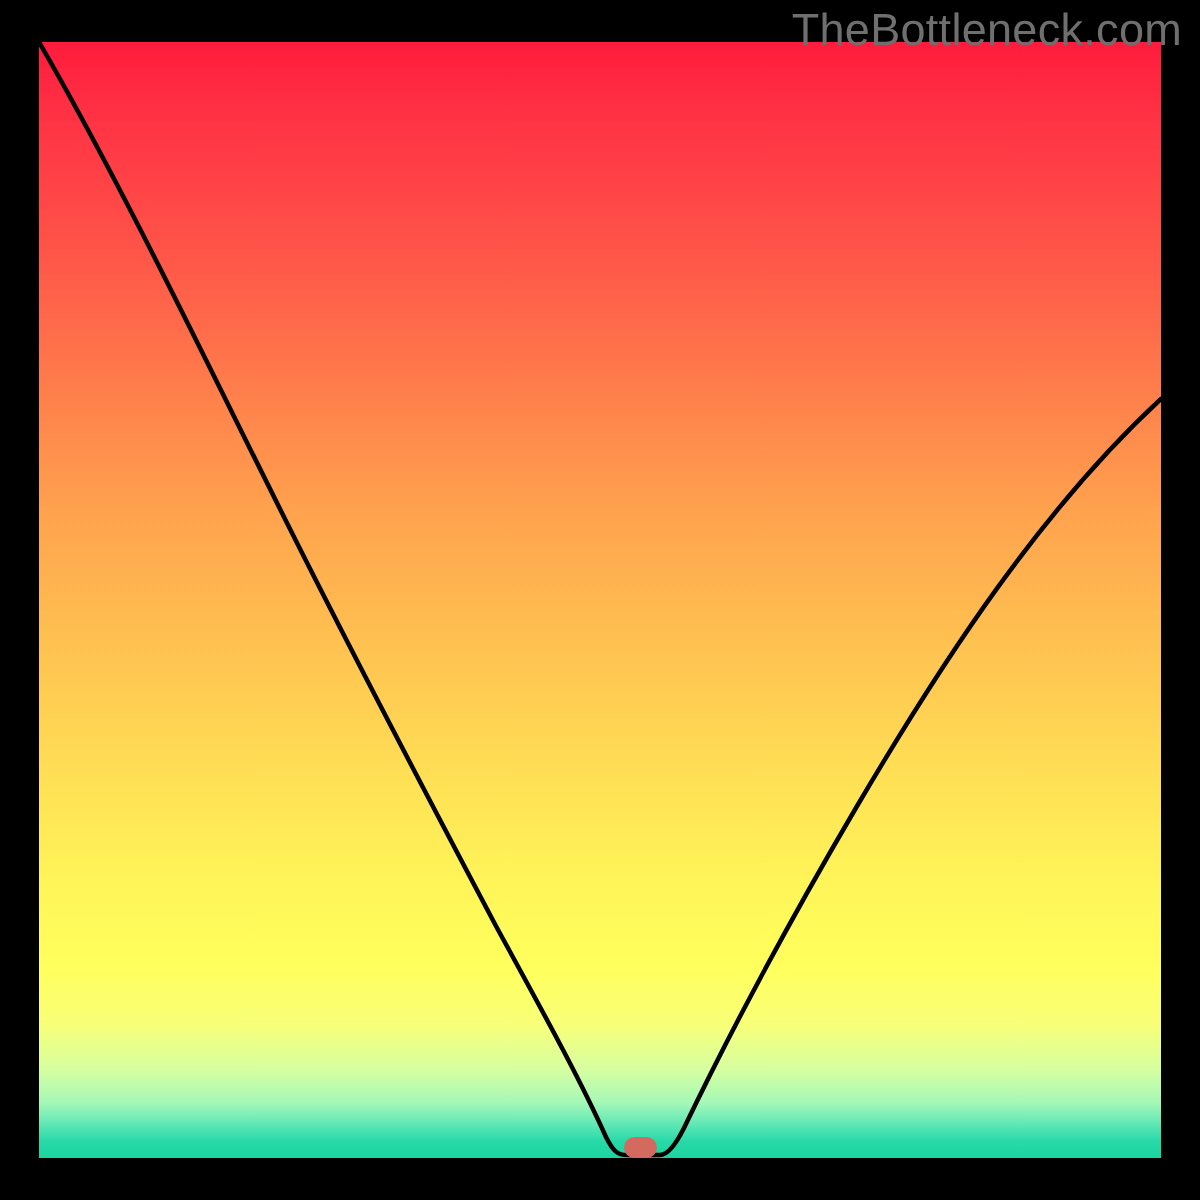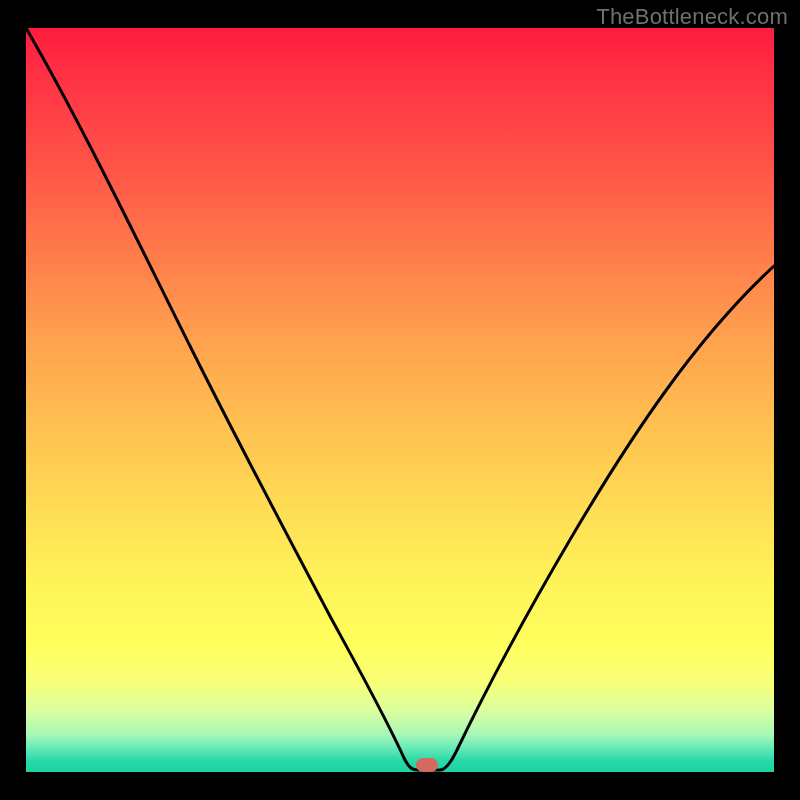--- a/index.html
+++ b/index.html
@@ -15,21 +15,21 @@
     position: relative;
     width: 800px;
     height: 800px;
     background: #000;
   }
   .watermark {
     position: absolute;
     top: 4px;
     right: 12px;
     color: #6f6f6f;
-    font-size: 22px;
+    font-size: 30px;
     font-weight: 500;
     letter-spacing: 0.2px;
     z-index: 5;
   }
   .plot-area {
     position: absolute;
     left: 26px;
     top: 28px;
     width: 748px;
     height: 744px;

